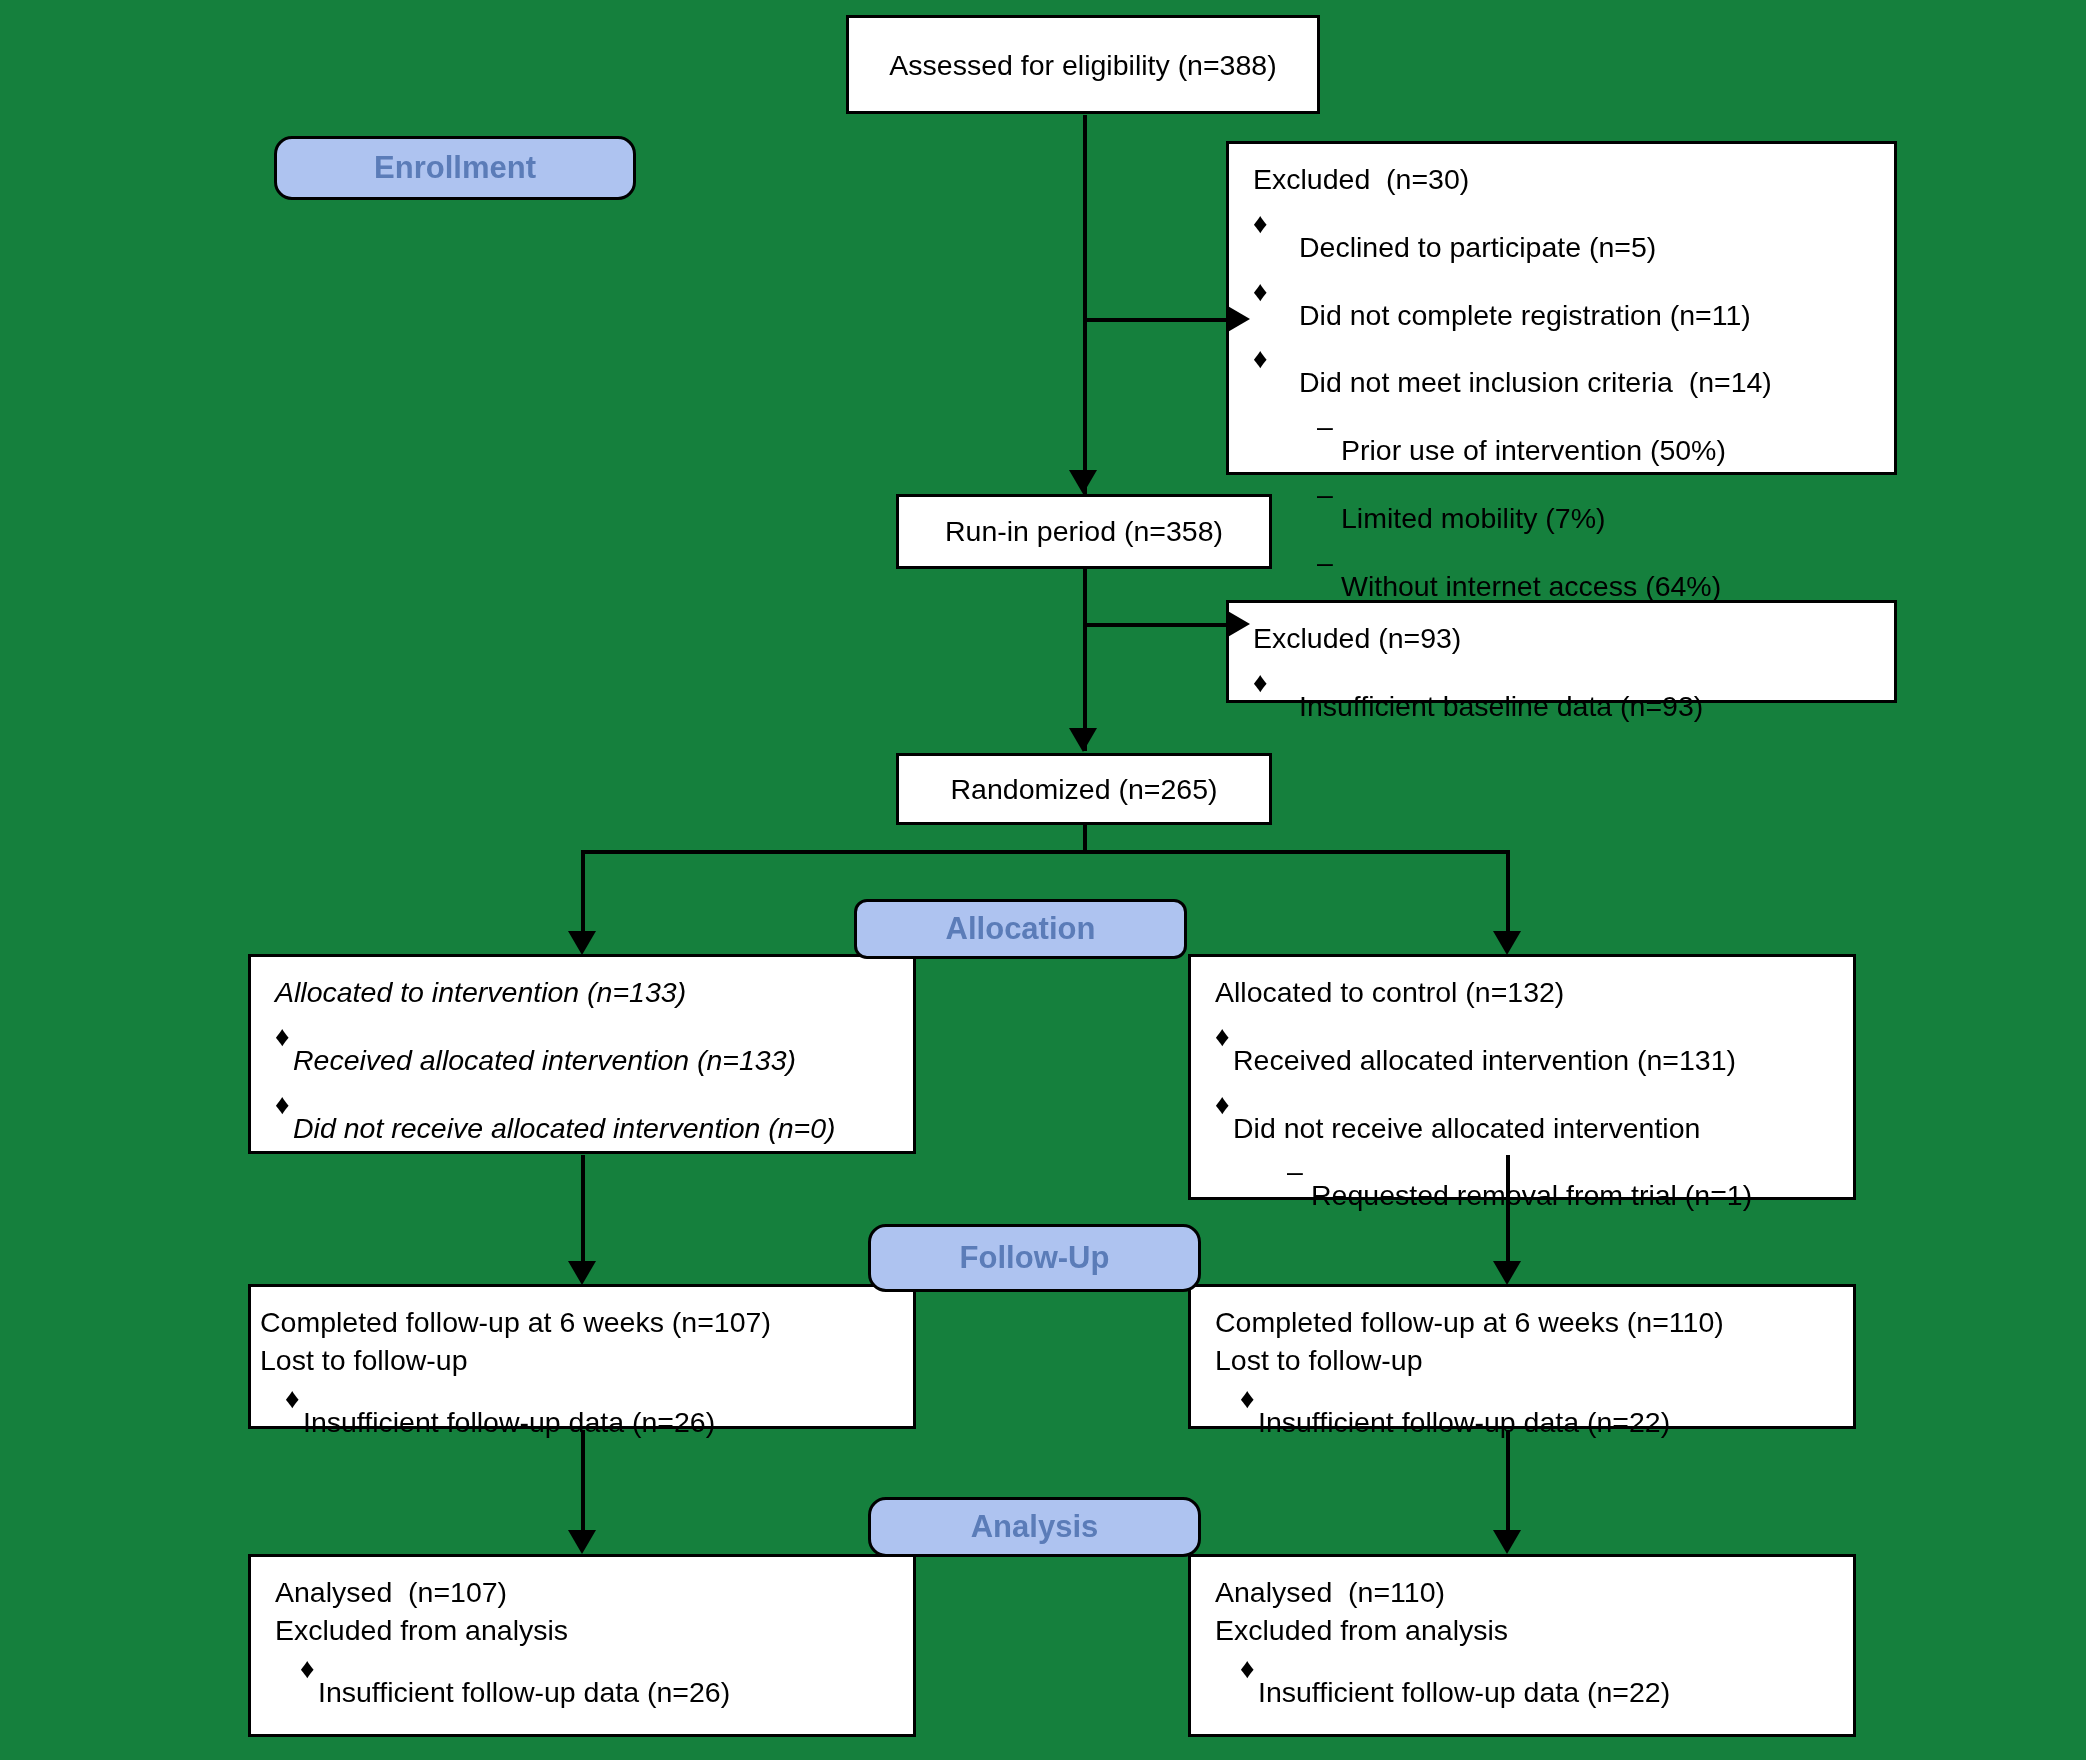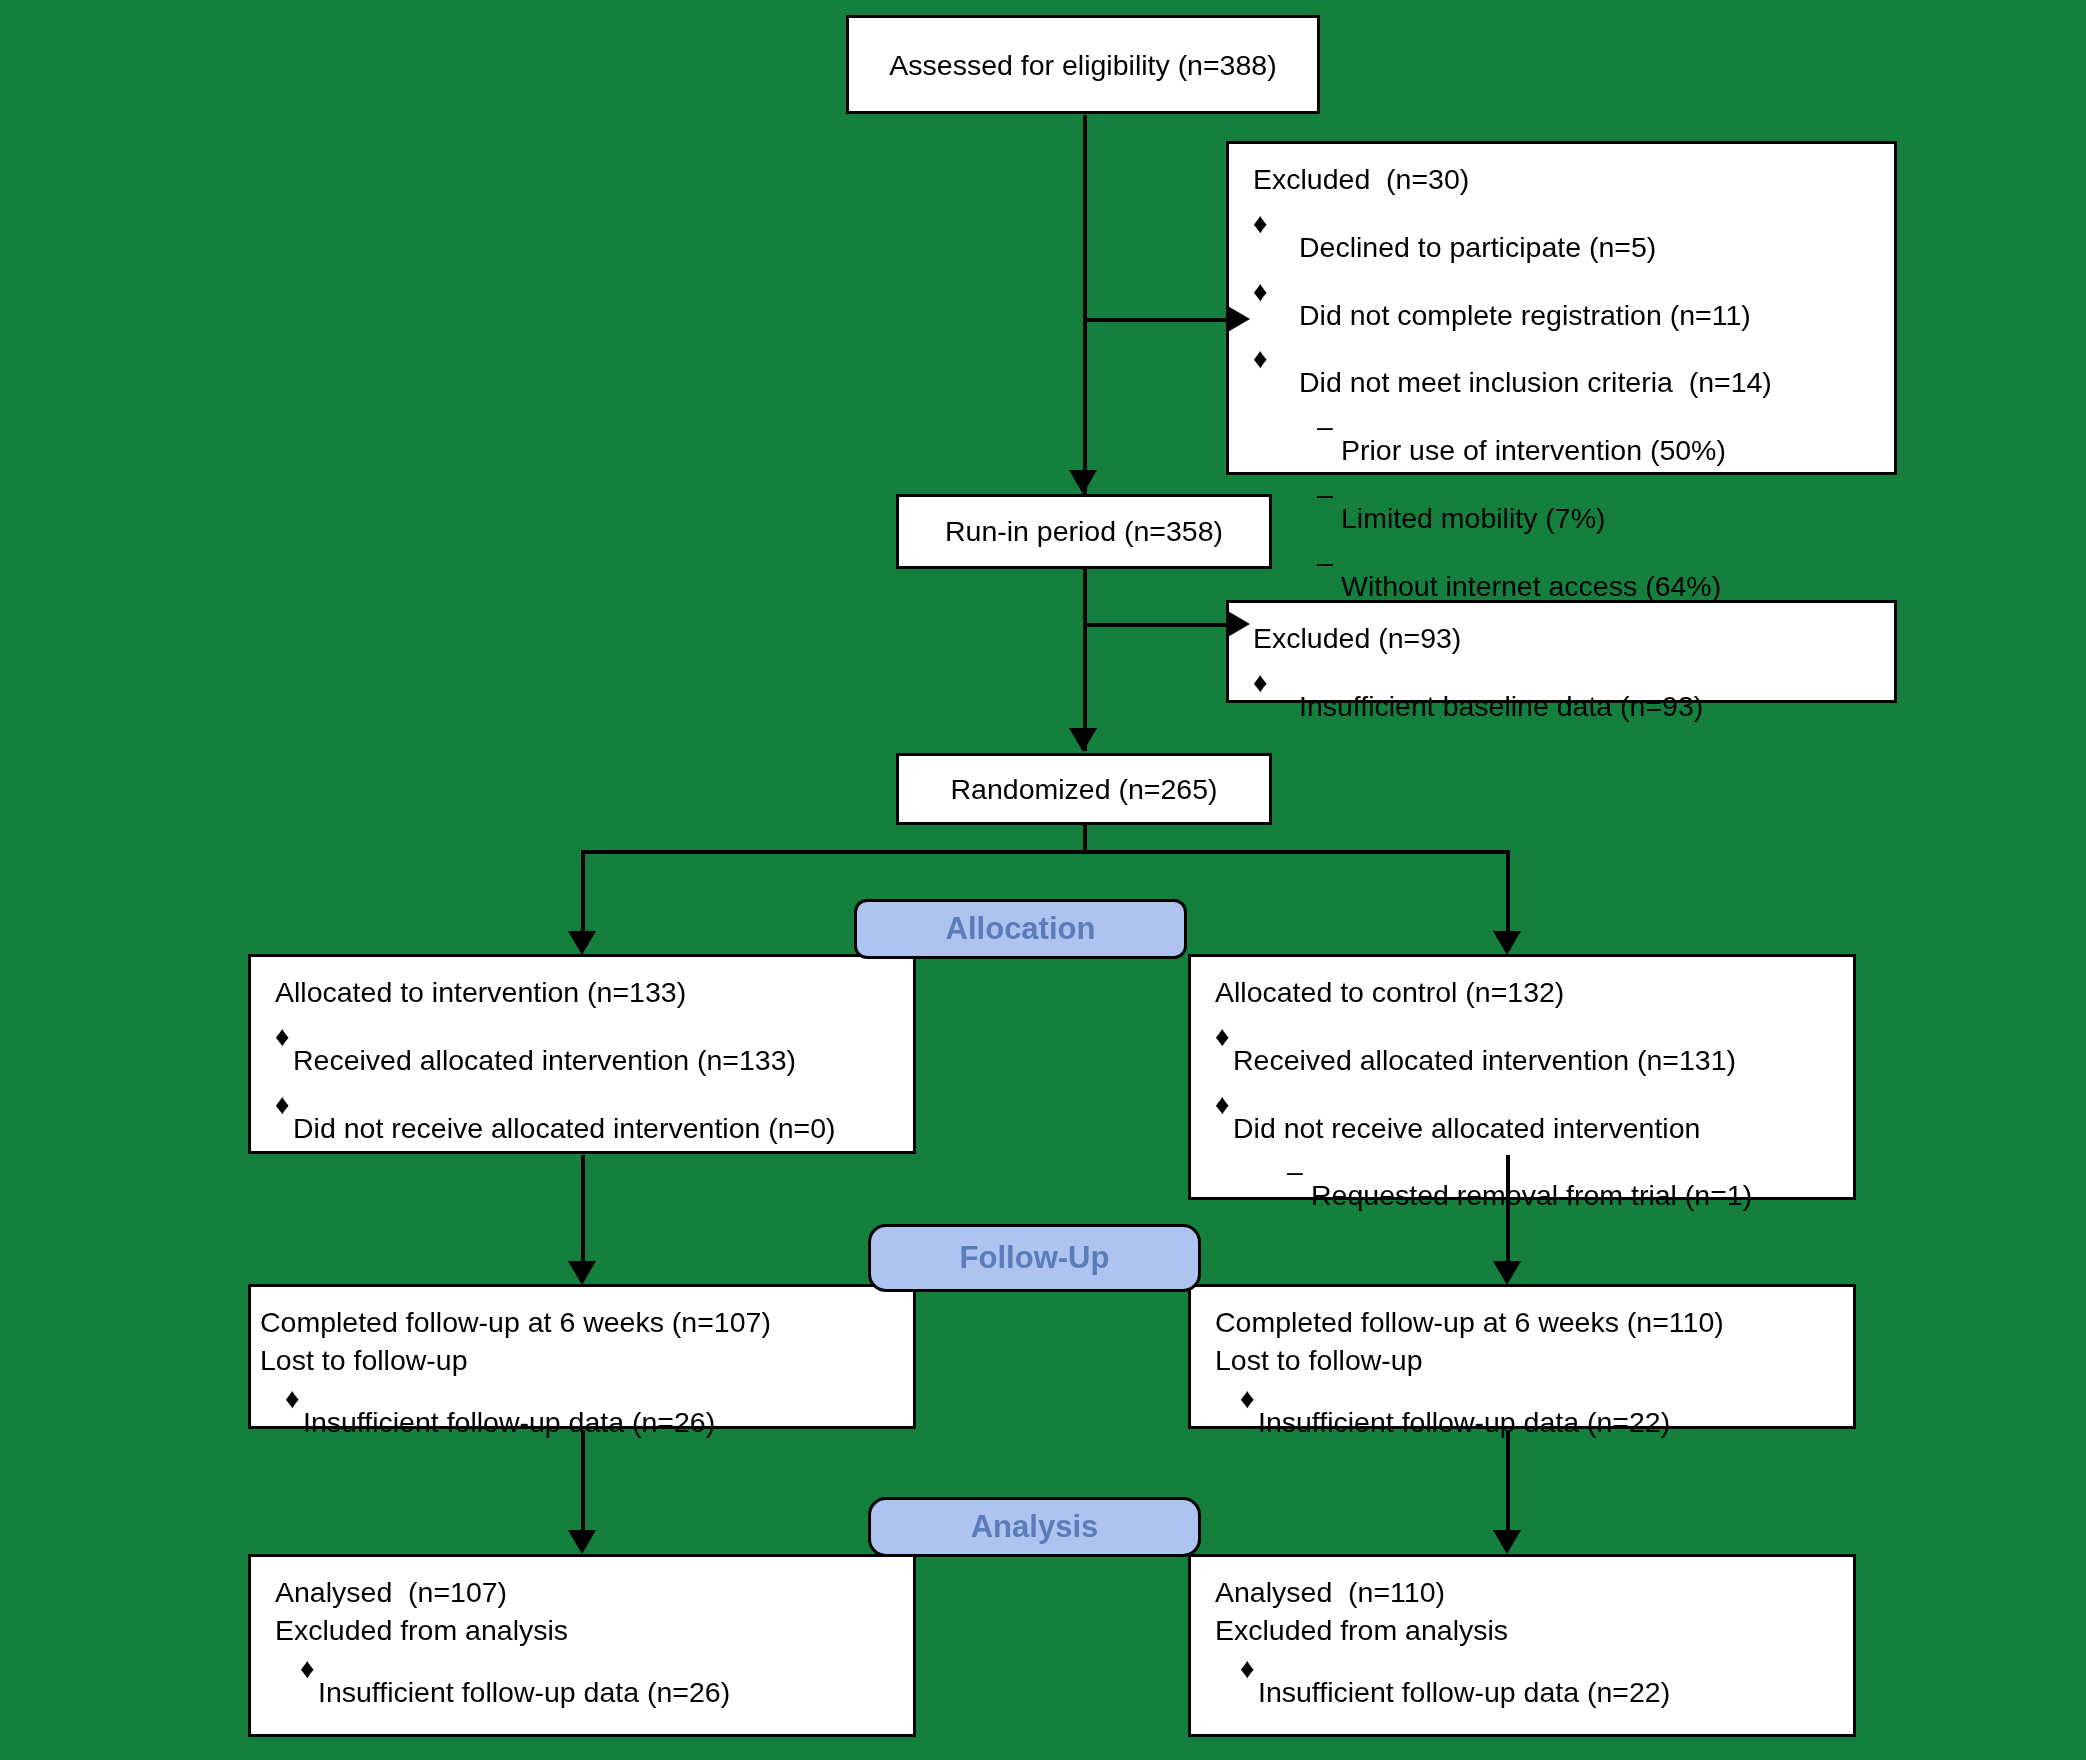--- a/index.html
+++ b/index.html
@@ -205,21 +205,21 @@
     <div class="row b-wide gap-md">
       <span class="bullet">♦</span>
       <span class="rowtxt">Insufficient baseline data (n=93)</span>
     </div>
   </div>
 
   <div class="box box-center" style="left:896px; top:753px; width:376px; height:72px;">
     <span class="ln">Randomized (n=265)</span>
   </div>
 
-  <div class="box box-pad" style="left:248px; top:954px; width:668px; height:200px;">
+  <div class="box box-pad" style="left:248px; top:954px; width:668px; height:200px;font-style:italic;">
     <div class="ln">Allocated to intervention (n=133)</div>
     <div class="row b-tight gap-md">
       <span class="bullet">♦</span>
       <span class="rowtxt">Received allocated intervention (n=133)</span>
     </div>
     <div class="row b-tight gap-md">
       <span class="bullet">♦</span>
       <span class="rowtxt">Did not receive allocated intervention (n=0)</span>
     </div>
   </div>
@@ -269,20 +269,23 @@
 
   <div class="box box-pad" style="left:1188px; top:1554px; width:668px; height:183px;">
     <div class="ln">Analysed  (n=110)</div>
     <div class="ln gap-sm">Excluded from analysis</div>
     <div class="row b-ind gap-sm">
       <span class="bullet">♦</span>
       <span class="rowtxt">Insufficient follow-up data (n=22)</span>
     </div>
   </div>
 
+  <div class="badge" style="left:274px; top:136px; width:362px; height:64px;">
+    <span>Enrollment</span>
+  </div>
 
   <div class="badge" style="left:854px; top:899px; width:333px; height:60px;border-radius:13px;">
     <span>Allocation</span>
   </div>
 
   <div class="badge" style="left:868px; top:1224px; width:333px; height:68px;">
     <span>Follow-Up</span>
   </div>
 
   <div class="badge" style="left:868px; top:1497px; width:333px; height:60px;">

